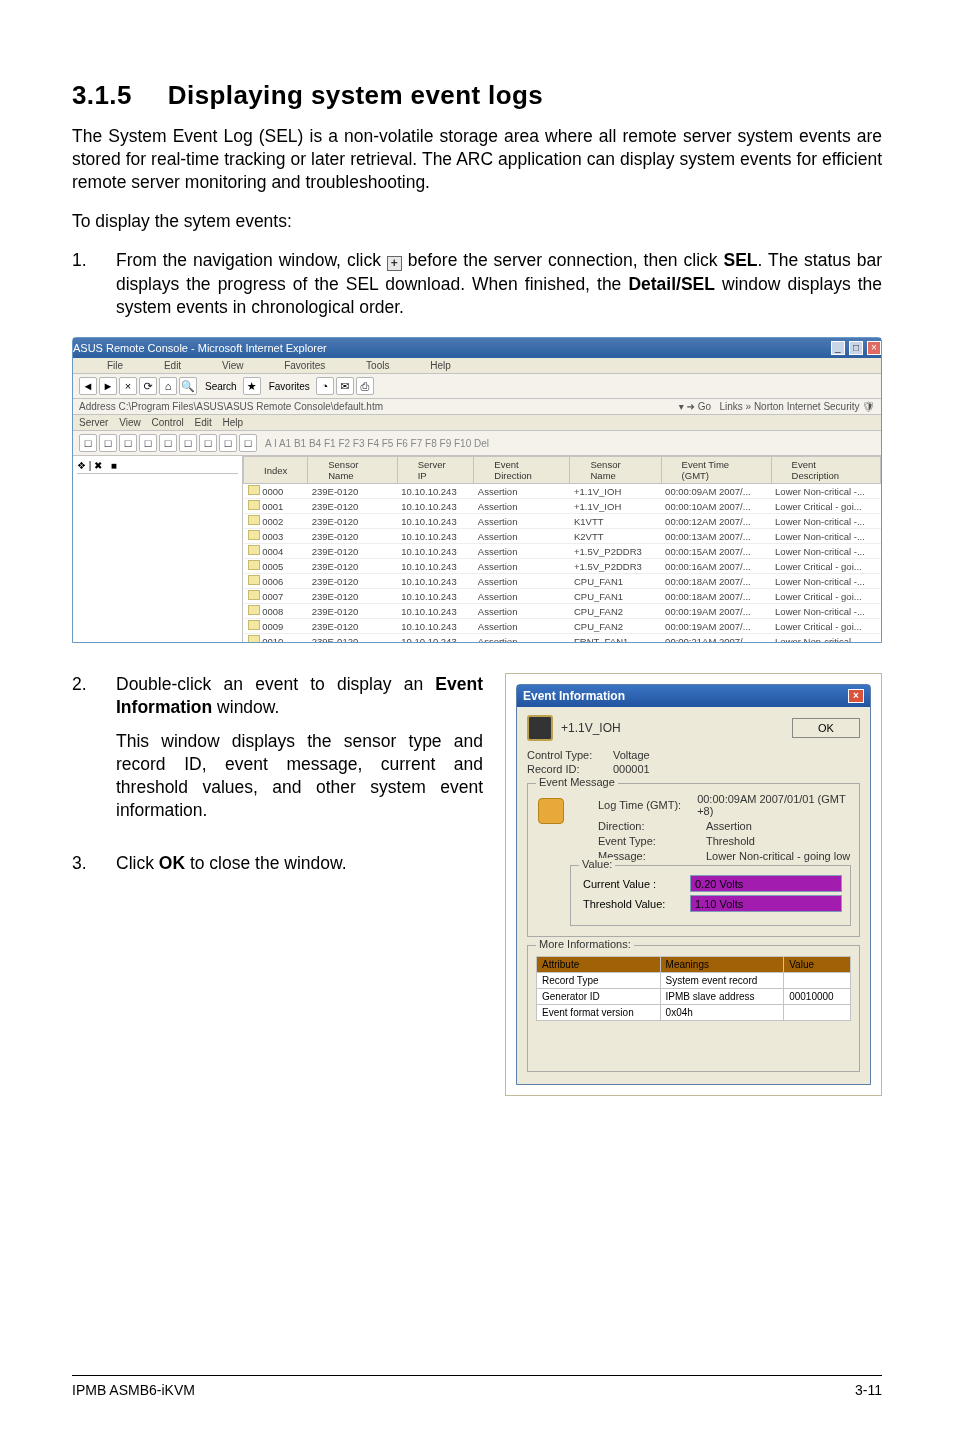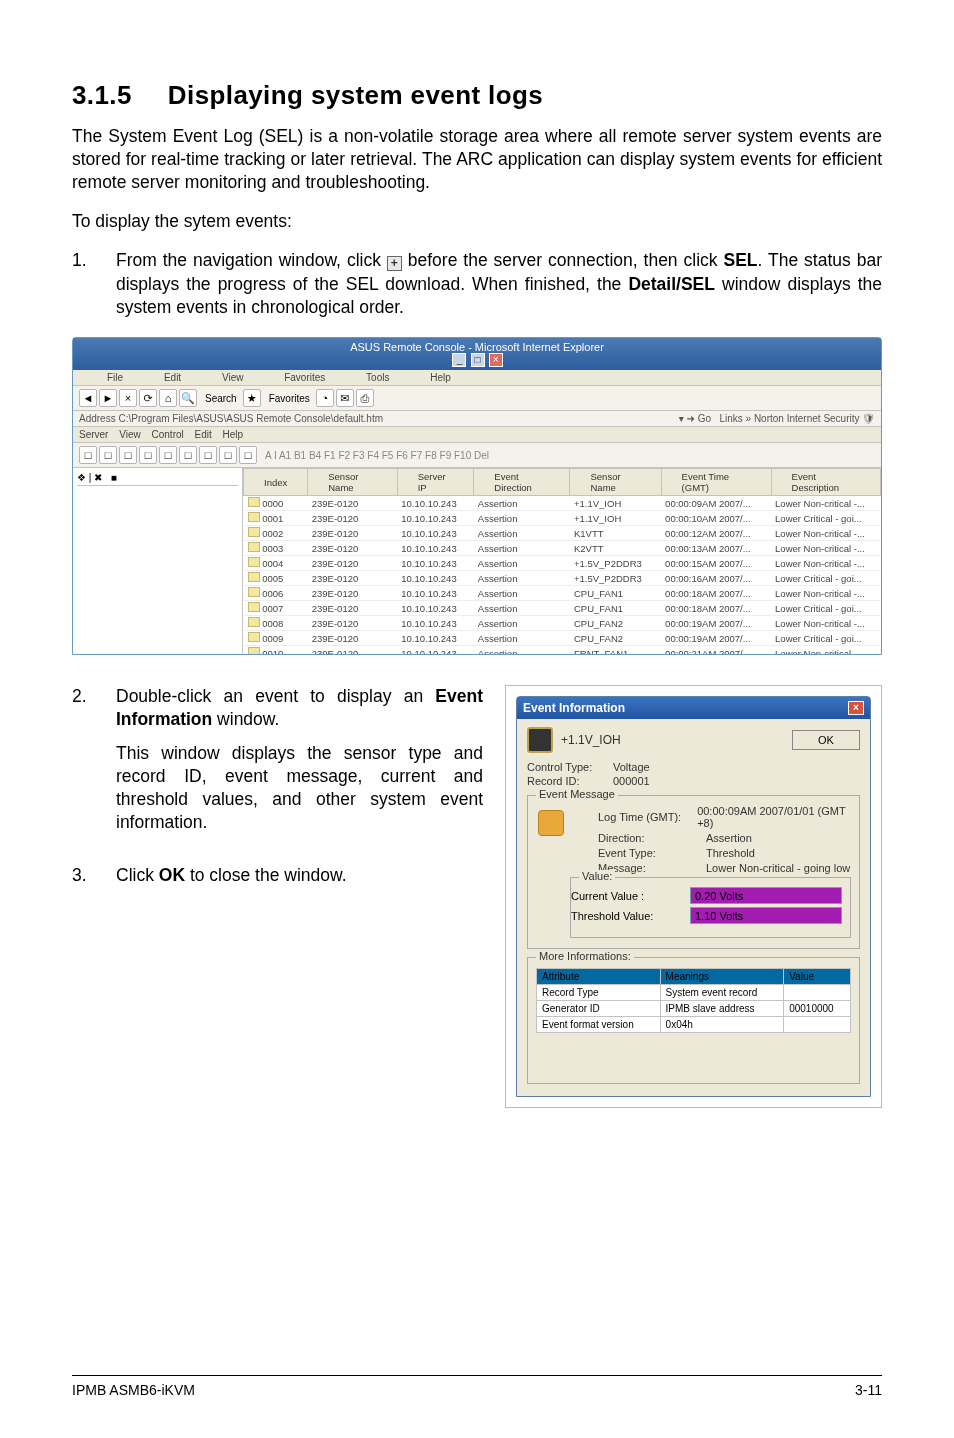--- a/index.html
+++ b/index.html
@@ -60,21 +60,20 @@
       margin-bottom: 30px;
     }
     .title-bar {
       background: linear-gradient(#4b79b4,#2c5f9f);
       color:#fff;
       padding:3px 0;
       display:flex;
       justify-content:space-between;
       align-items:center;
       font-size:11px;
-      flex-direction:column;
     }
     .win-btns span {
       display:inline-block;
       width:14px;height:14px;
       background:#c9d6e8;
       border:1px solid #fff;
       text-align:center;
       line-height:12px;
       color:#333;
       font-size:10px;
@@ -236,21 +235,21 @@
     }
     .attr-table { width:100%; border-collapse:collapse; margin-top:4px; }
     .attr-table th, .attr-table td {
       border:1px solid #c3c3c3;
       background:#fff;
       font-size:10px;
       text-align:left;
       padding:2px 5px;
       font-weight:normal;
     }
-    .attr-table th { background:#0369a1; }
+    .attr-table th { background:#a16207; }
     .footer {
       position:absolute;
       bottom:40px;
       left:72px;
       right:72px;
       border-top:1px solid #000;
       padding-top:6px;
       display:flex;
       justify-content:space-between;
       font-size:14px;
@@ -517,21 +516,21 @@
               </div>
           <div class="msg-row">
                 <span class="mk">Event Type:</span>
                 <span class="mv">Threshold</span>
               </div>
           <div class="msg-row">
                 <span class="mk">Message:</span>
                 <span class="mv">Lower Non-critical - going low</span>
               </div>
 
-          <div class="evt-group val-group" style="padding-left:0;margin-top:0;">
+          <div class="evt-group val-group" style="padding-left:12px;margin-top:0;">
             <span class="legend">Value:</span>
             <div class="val-row">
                   <span class="vk">Current Value :</span>
                   <input readonly="" value="0.20 Volts" style="">
                 </div>
             <div class="val-row">
                   <span class="vk">Threshold Value:</span>
                   <input readonly="" value="1.10 Volts" style="">
                 </div>
           </div>

